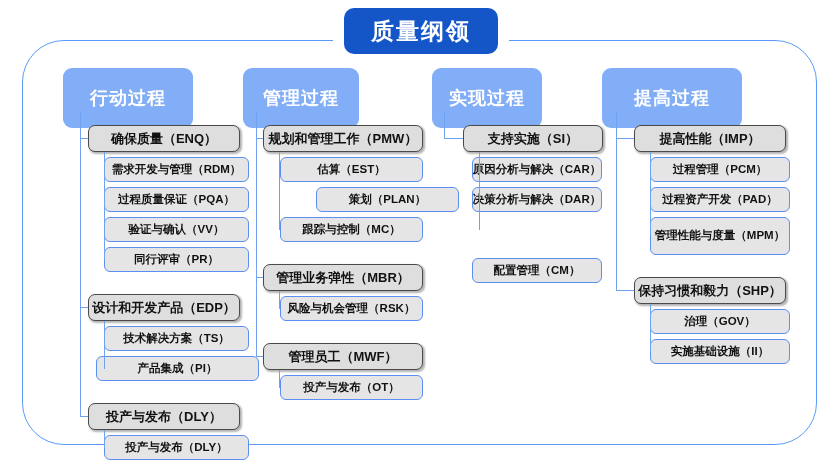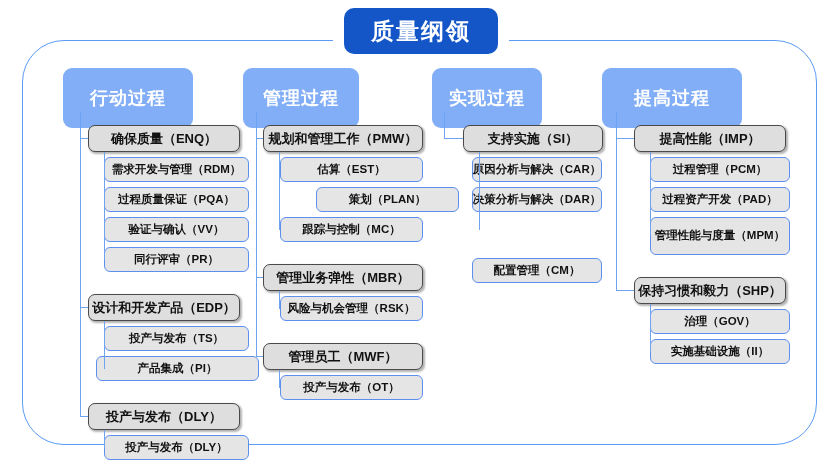--- a/index.html
+++ b/index.html
@@ -112,21 +112,21 @@
       <div class="hline" style="left: 104px; top: 168.8px; width: 0px;"></div>
       <div class="leaf-box" style="left: 104px; top: 187px; width: 145px;">过程质量保证（PQA）</div>
       <div class="hline" style="left: 104px; top: 198.8px; width: 0px;"></div>
       <div class="leaf-box" style="left: 104px; top: 217px; width: 145px;">验证与确认（VV）</div>
       <div class="hline" style="left: 104px; top: 228.8px; width: 0px;"></div>
       <div class="leaf-box" style="left: 104px; top: 247px; width: 145px;">同行评审（PR）</div>
       <div class="hline" style="left: 104px; top: 258.8px; width: 0px;"></div>
       <div class="vline" style="left: 104px; top: 152px; height: 107.5px;"></div>
       <div class="group-box" style="left: 88px; top: 294px; width: 152px;">设计和开发产品（EDP）</div>
       <div class="hline" style="left: 80px; top: 306.8px; width: 8px;"></div>
-      <div class="leaf-box" style="left: 104px; top: 326px; width: 145px;">投产与发布（TS）</div>
+      <div class="leaf-box" style="left: 104px; top: 326px; width: 145px;">技术解决方案（TS）</div>
       <div class="hline" style="left: 104px; top: 337.8px; width: 0px;"></div>
       <div class="leaf-box" style="left: 96px; top: 356px; width: 163px;">产品集成（PI）</div>
       <div class="hline" style="left: 104px; top: 367.8px; width: 0px;"></div>
       <div class="vline" style="left: 104px; top: 321px; height: 47.5px;"></div>
       <div class="group-box" style="left: 88px; top: 403px; width: 152px;">投产与发布（DLY）</div>
       <div class="hline" style="left: 80px; top: 415.8px; width: 8px;"></div>
       <div class="leaf-box" style="left: 104px; top: 435px; width: 145px;">投产与发布（DLY）</div>
       <div class="hline" style="left: 104px; top: 446.8px; width: 0px;"></div>
       <div class="vline" style="left: 104px; top: 430px; height: 17.5px;"></div>
       <div class="vline" style="left: 80px; top: 112px; height: 304.5px;"></div>

